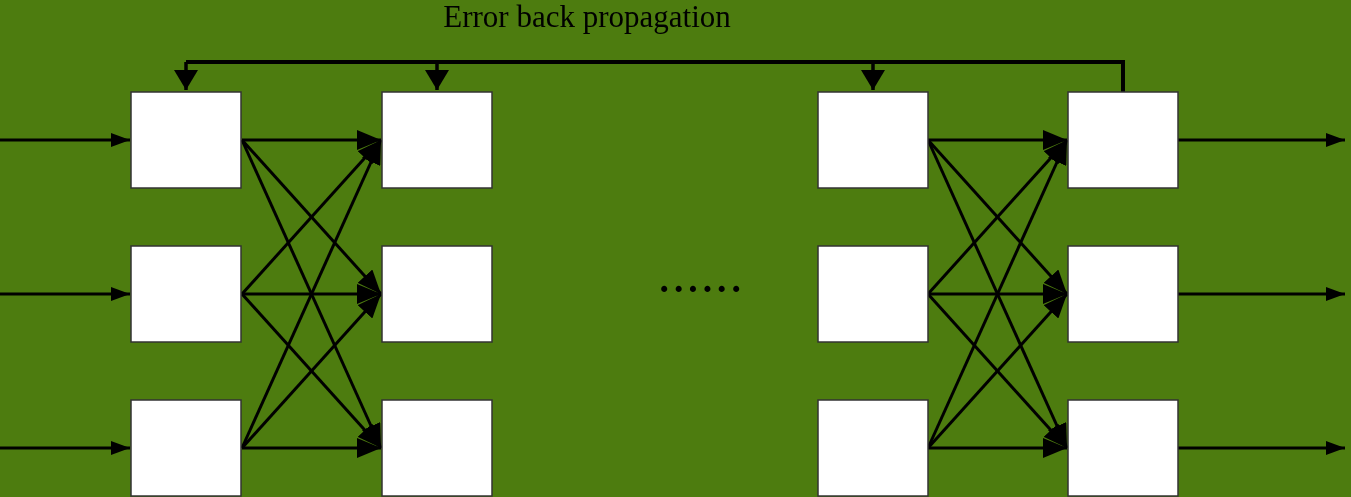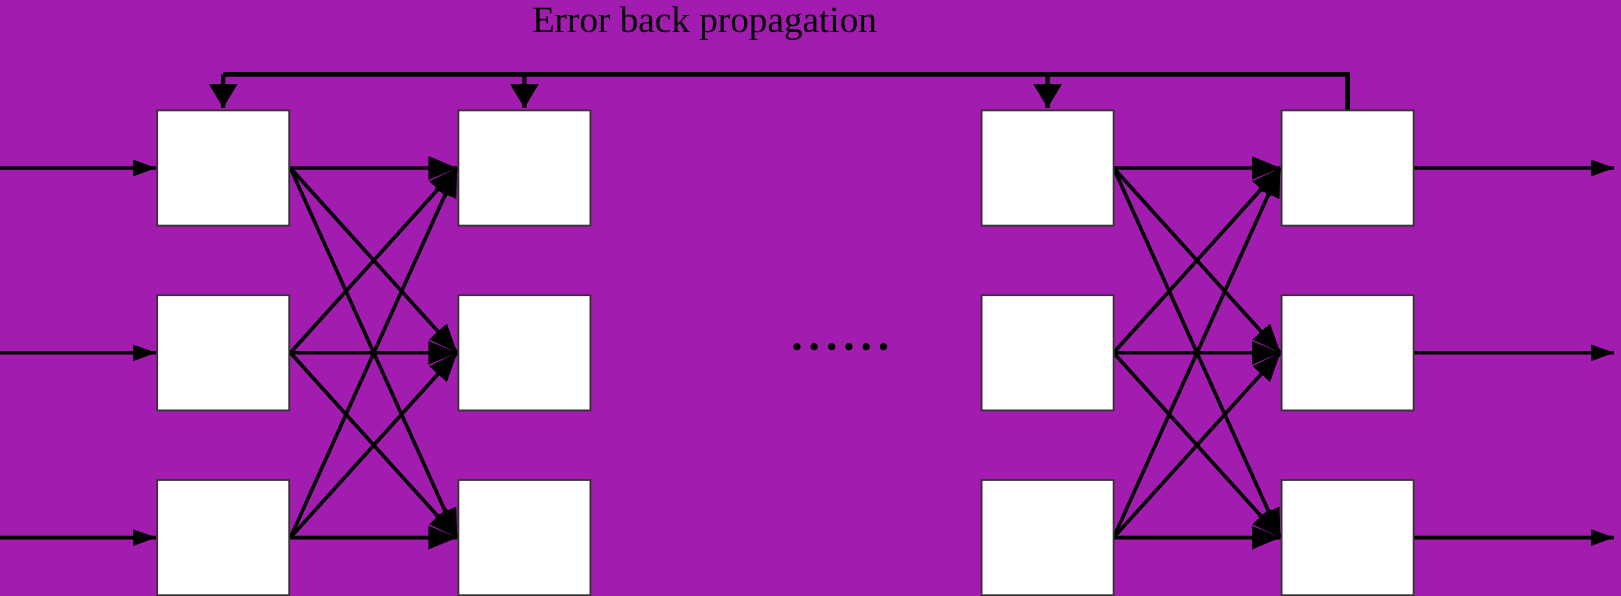--- a/index.html
+++ b/index.html
@@ -8,21 +8,21 @@
     background: #ffffff;
     width: 1351px;
     height: 497px;
     overflow: hidden;
     font-family: "Liberation Serif", serif;
   }
   .stage {
     position: relative;
     width: 1351px;
     height: 497px;
-    background: #a21caf;
+    background: #4d7c0f;
   }
   svg { display: block; }
   .diagram-title {
     font-family: "Liberation Serif", serif;
     font-size: 31px;
     fill: #000000;
   }
   .ellipsis-text {
     font-family: "DejaVu Sans", sans-serif;
     font-size: 21px;

